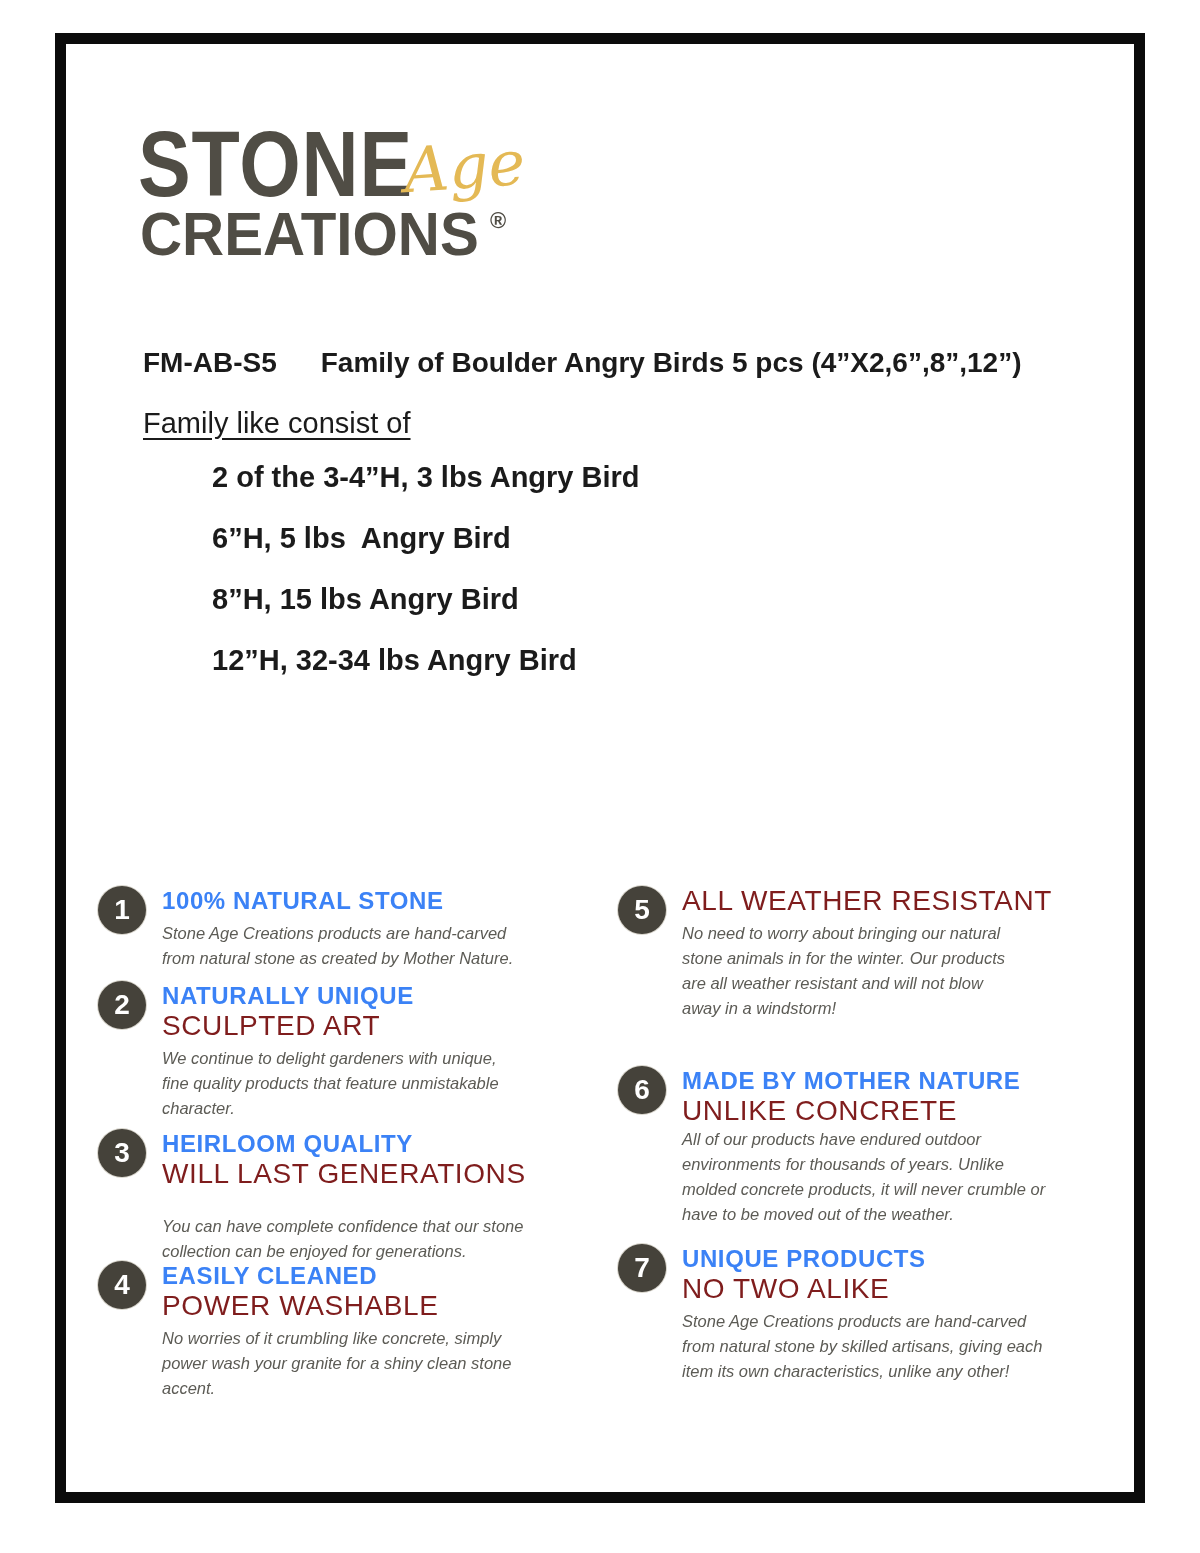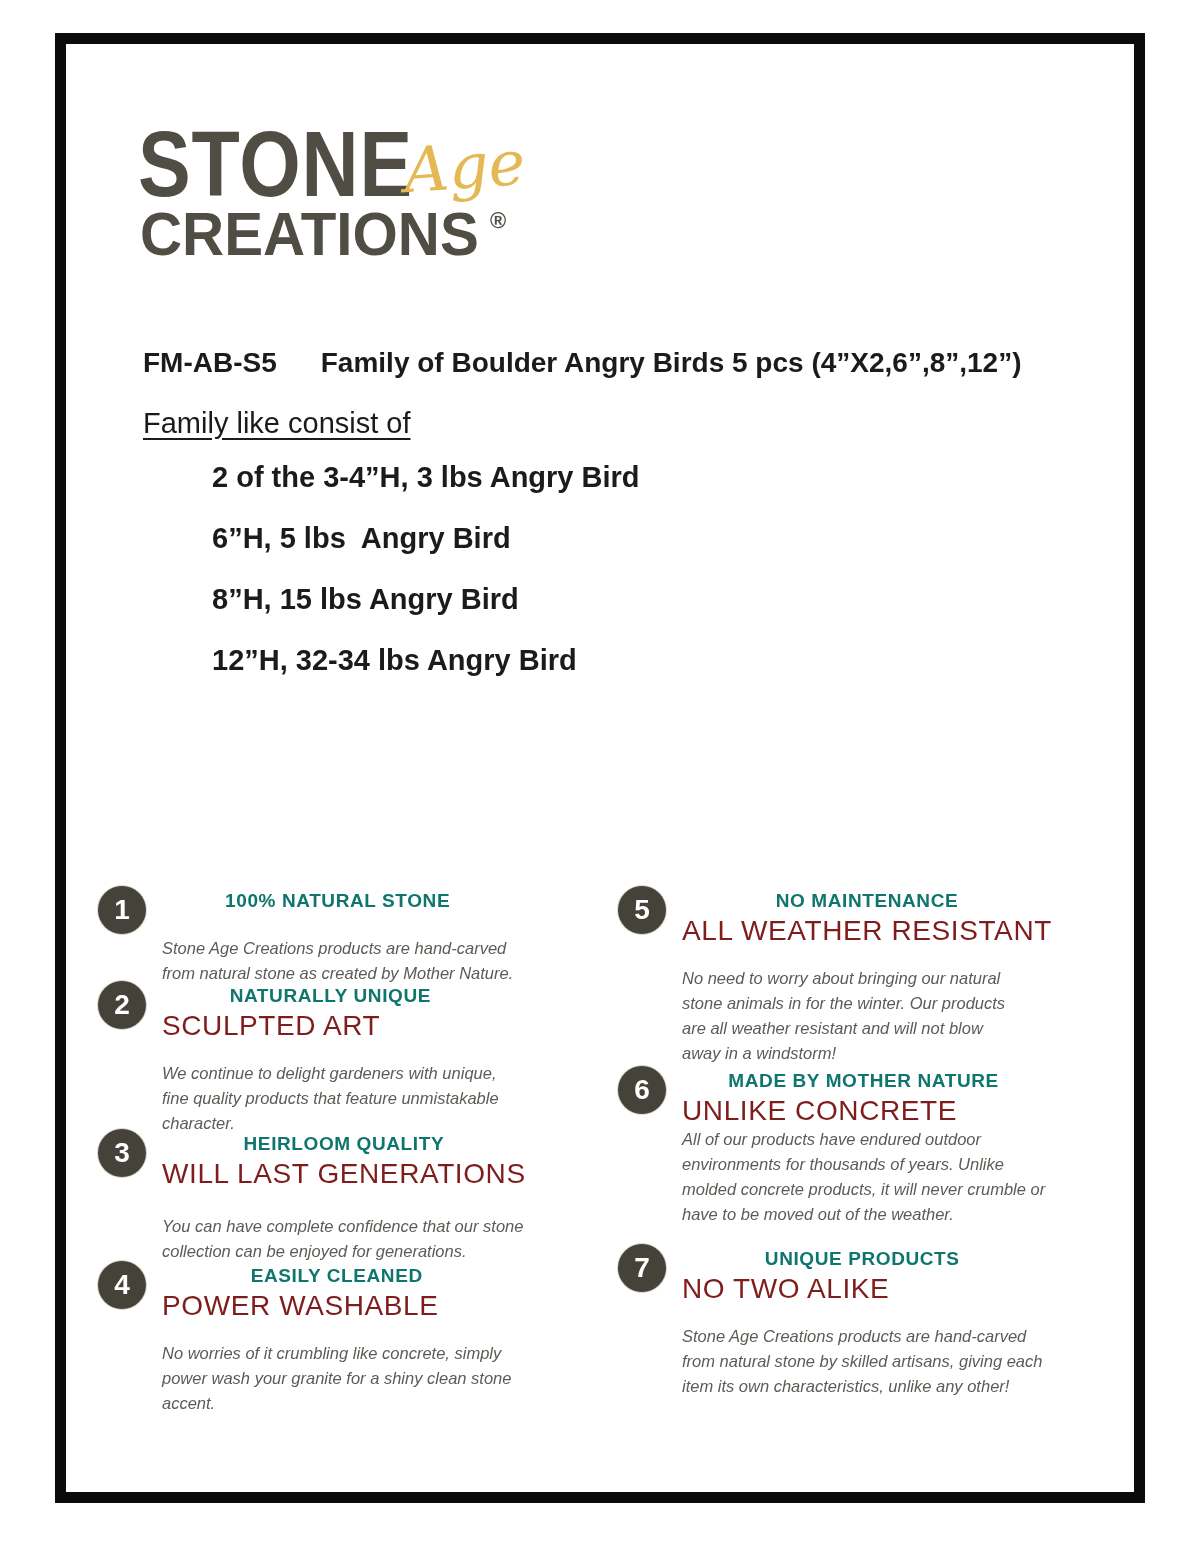--- a/index.html
+++ b/index.html
@@ -67,29 +67,29 @@
   .feature .num-circle {
     flex: none;
     width: 48px; height: 48px; border-radius: 50%;
     background: #45423a; color: #ffffff;
     font-size: 28px; font-weight: 700;
     display: flex; align-items: center; justify-content: center;
     box-shadow: 0 0 0 1px #d8d5cc;
   }
   .feature .ftext { margin-left: 16px; }
   .feature .fhead {
-    font-size: 19px; font-weight: 700; color: #0f766e;
-    letter-spacing: 0.6px; line-height: 30px; white-space: nowrap; text-align: center;
+    font-size: 24px; font-weight: 700; color: #3b82f6;
+    letter-spacing: 0.6px; line-height: 30px; white-space: nowrap;
   }
   .feature .fsub {
     font-size: 28px; font-weight: 400; color: #7f1d1d;
     letter-spacing: 0.6px; line-height: 30px; white-space: nowrap;
   }
   .feature .fbody {
-    margin-top: 20px;
+    margin-top: 5px;
     font-size: 16.5px; font-style: italic; color: #5c5b55;
     line-height: 25px; white-space: pre-line;
   }
 </style>
 </head>
 <body>
 
 <div class="frame"></div>
 
 <div class="logo">
@@ -150,21 +150,20 @@
     <div class="fsub">POWER WASHABLE</div>
     <div class="fbody">No worries of it crumbling like concrete, simply
 power wash your granite for a shiny clean stone
 accent.</div>
   </div>
 </div>
 
 <div class="feature" style="left:618px; top:886px;">
   <div class="num-circle">5</div>
   <div class="ftext">
-    <div class="fhead">NO MAINTENANCE</div>
     <div class="fsub">ALL WEATHER RESISTANT</div>
     <div class="fbody">No need to worry about bringing our natural
 stone animals in for the winter. Our products
 are all weather resistant and will not blow
 away in a windstorm!</div>
   </div>
 </div>
 
 <div class="feature" style="left:618px; top:1066px;">
   <div class="num-circle">6</div>

